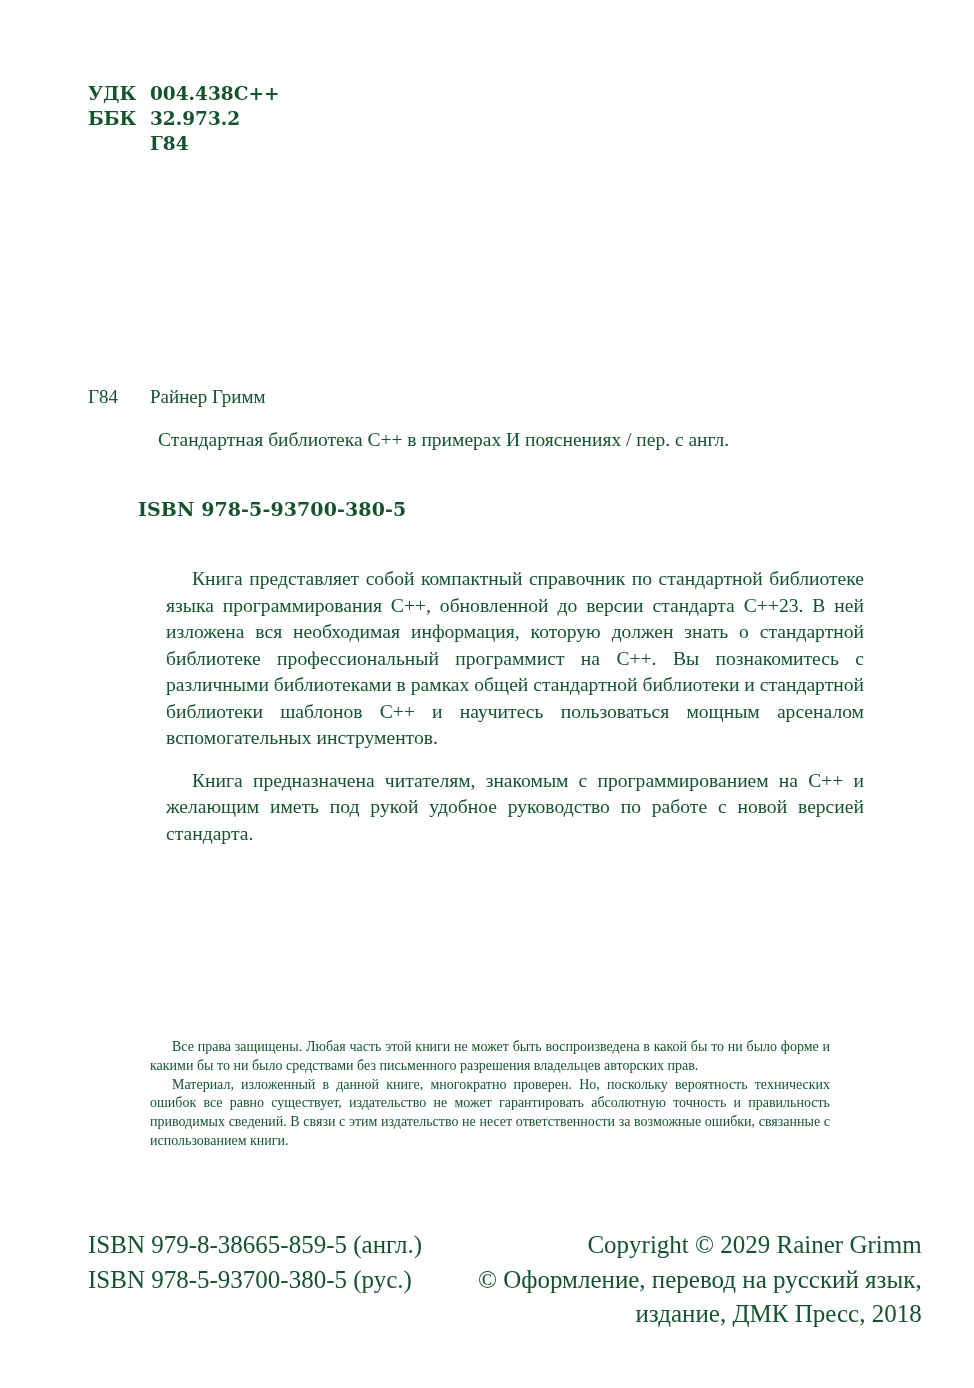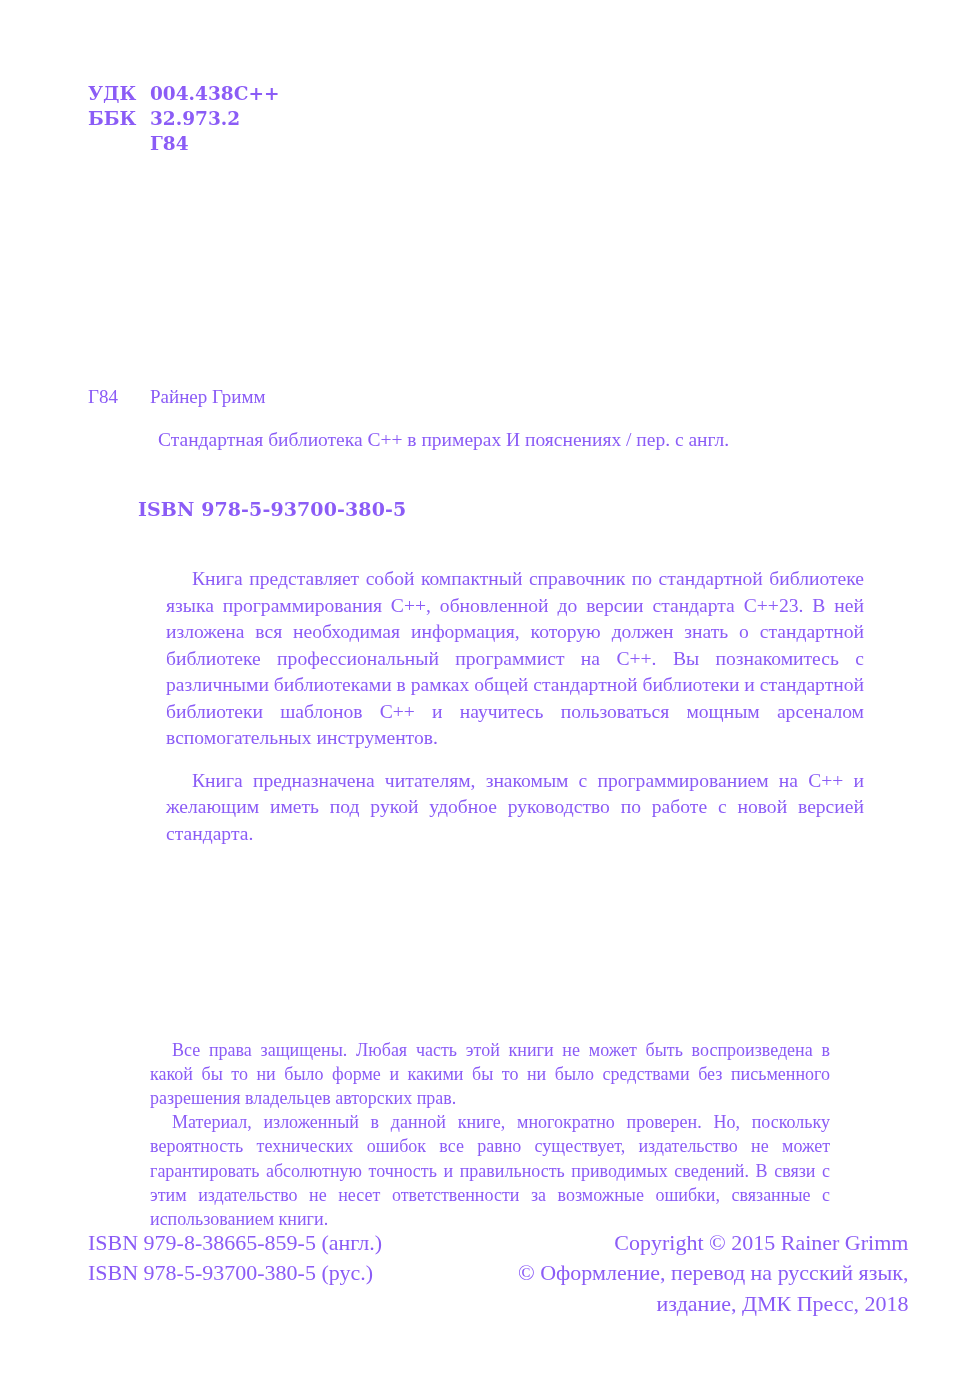--- a/index.html
+++ b/index.html
@@ -6,21 +6,21 @@
     margin: 0;
     padding: 0;
     background: #ffffff;
   }
   .page {
     position: relative;
     width: 974px;
     height: 1388px;
     background: #ffffff;
     font-family: "Liberation Serif", serif;
-    color: #8b5cf6;
+    color: #14532d;
     overflow: hidden;
   }
 
   
   .codes {
     position: absolute;
     left: 88px;
     top: 82px;
     font-family: "DejaVu Serif", serif;
     font-weight: bold;
@@ -93,39 +93,38 @@
     margin: 16px;
     text-indent: 26px;
   }
 
   
   .legal {
     position: absolute;
     left: 150px;
     top: 1038px;
     width: 680px;
-    font-size: 18px;
+    font-size: 14px;
     line-height: 1.34;
     text-align: justify;
   }
   .legal p {
     margin: 0;
     text-indent: 22px;
   }
 
   
   .bottom {
     position: absolute;
     left: 88px;
     top: 1228px;
     width: 790px;
     display: flex;
-    font-size: 22px;
+    font-size: 25px;
     line-height: 1.38;
-    gap: 40px;
   }
   .bottom-left {
     width: 390px;
     flex: none;
   }
   .bottom-left div {
     white-space: nowrap;
   }
   .bottom-right {
     flex: 1;
@@ -176,19 +175,19 @@
     <p>Все права защищены. Любая часть этой книги не может быть воспроизведена в какой бы то ни было форме и какими бы то ни было средствами без письменного разрешения владельцев авторских прав.</p>
     <p>Материал, изложенный в данной книге, многократно проверен. Но, поскольку вероятность технических ошибок все равно существует, издательство не может гарантировать абсолютную точность и правильность приводимых сведений. В связи с этим издательство не несет ответственности за возможные ошибки, связанные с использованием книги.</p>
   </div>
 
   <div class="bottom">
     <div class="bottom-left">
       <div>ISBN 979-8-38665-859-5 (англ.)</div>
       <div>ISBN 978-5-93700-380-5 (рус.)</div>
     </div>
     <div class="bottom-right">
-      <div>Copyright © 2015 Rainer Grimm</div>
+      <div>Copyright © 2029 Rainer Grimm</div>
       <div>© Оформление, перевод на русский язык,</div>
       <div>издание, ДМК Пресс, 2018</div>
     </div>
   </div>
 
 </div>
 
 </body></html>

